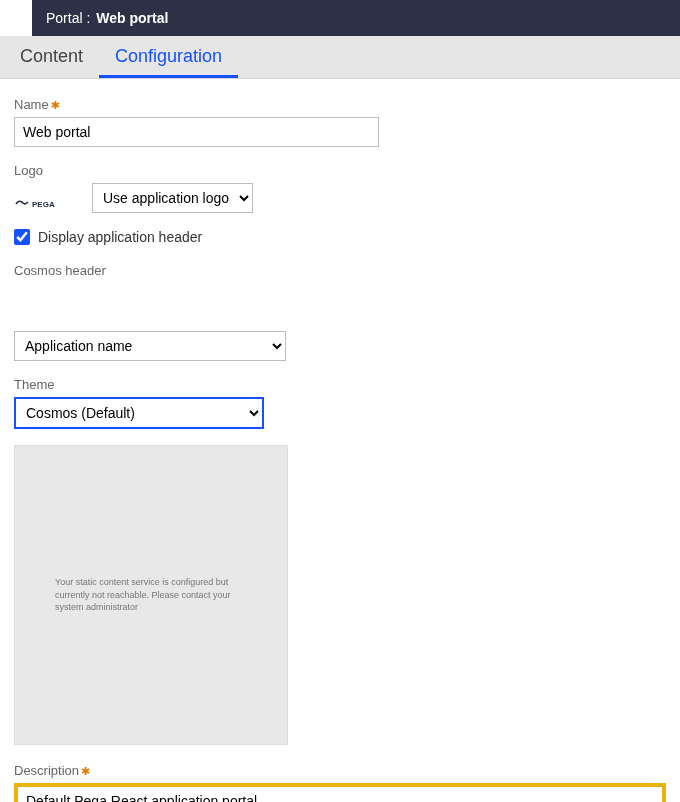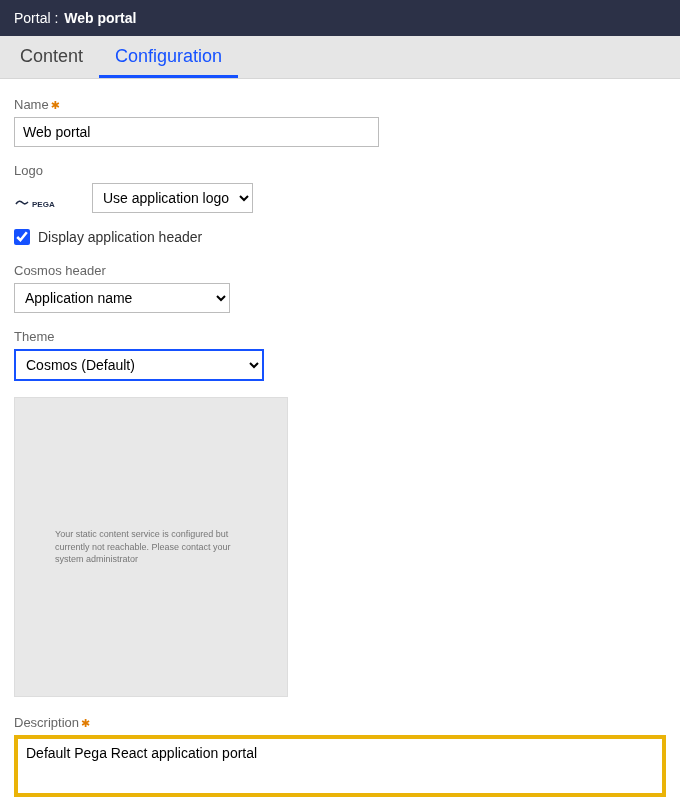--- a/index.html
+++ b/index.html
@@ -8,20 +8,21 @@
       font-size: 13px;
       color: #333;
       background: #fff;
       width: 680px;
     }
     .header {
       background: #2c3147;
       color: #fff;
       padding: 10px 14px;
       font-size: 14px;
+      margin-left: 32px;
     }
     .header .portal-label { font-weight: 400; }
     .header .portal-name { font-weight: 600; margin-left: 2px; }
     .tabs {
       background: #e6e6e6;
       display: flex;
       padding: 0 4px;
       border-bottom: 1px solid #d6d6d6;
     }
     .tab {
@@ -66,21 +67,21 @@
       align-items: center;
       justify-content: center;
     }
     .select {
       padding: 5px 6px;
       font-size: 14px;
       border: 1px solid #bcbcbc;
       background: #fff;
       font-family: inherit;
     }
-    .select-narrow { width: 216px; }
+    .select-narrow { width: 272px; margin-top: 48px; }
     .select-theme {
       width: 250px;
       border: 2px solid #1551ff;
       outline: none;
     }
     .checkbox-row {
       display: flex;
       align-items: center;
       gap: 8px;
       margin-bottom: 18px;

